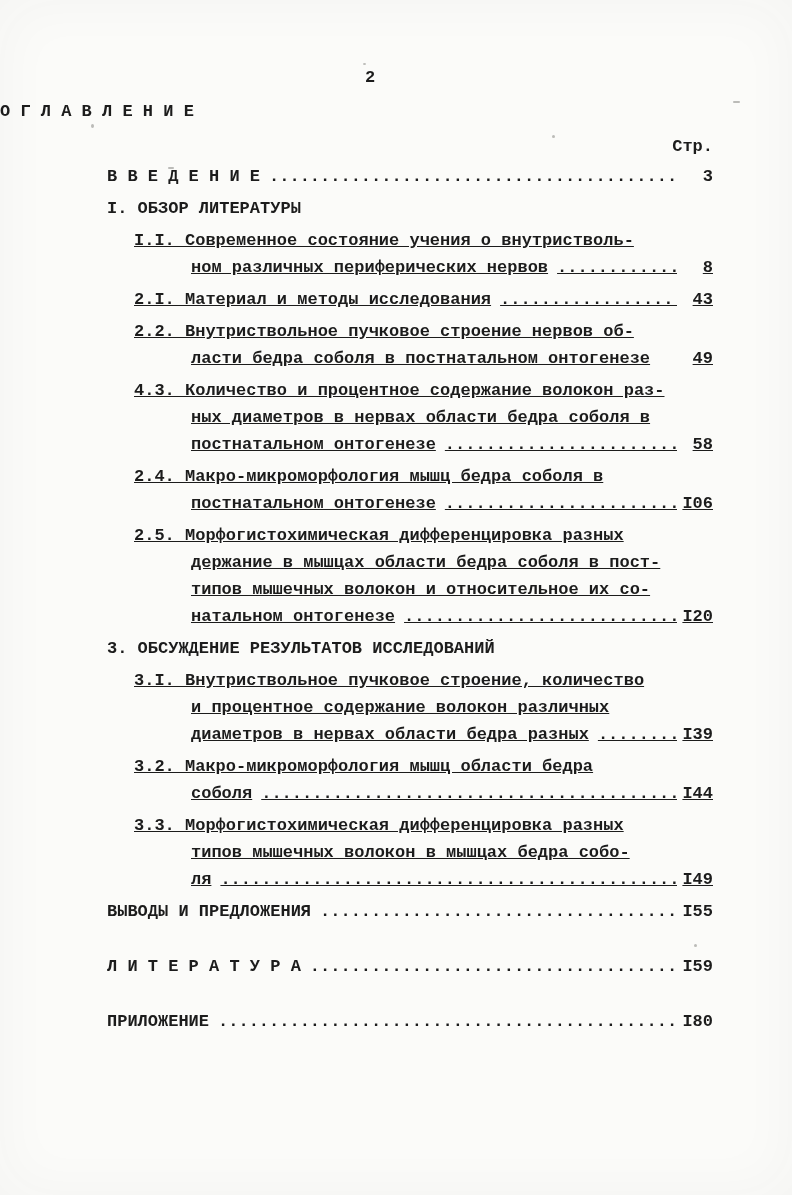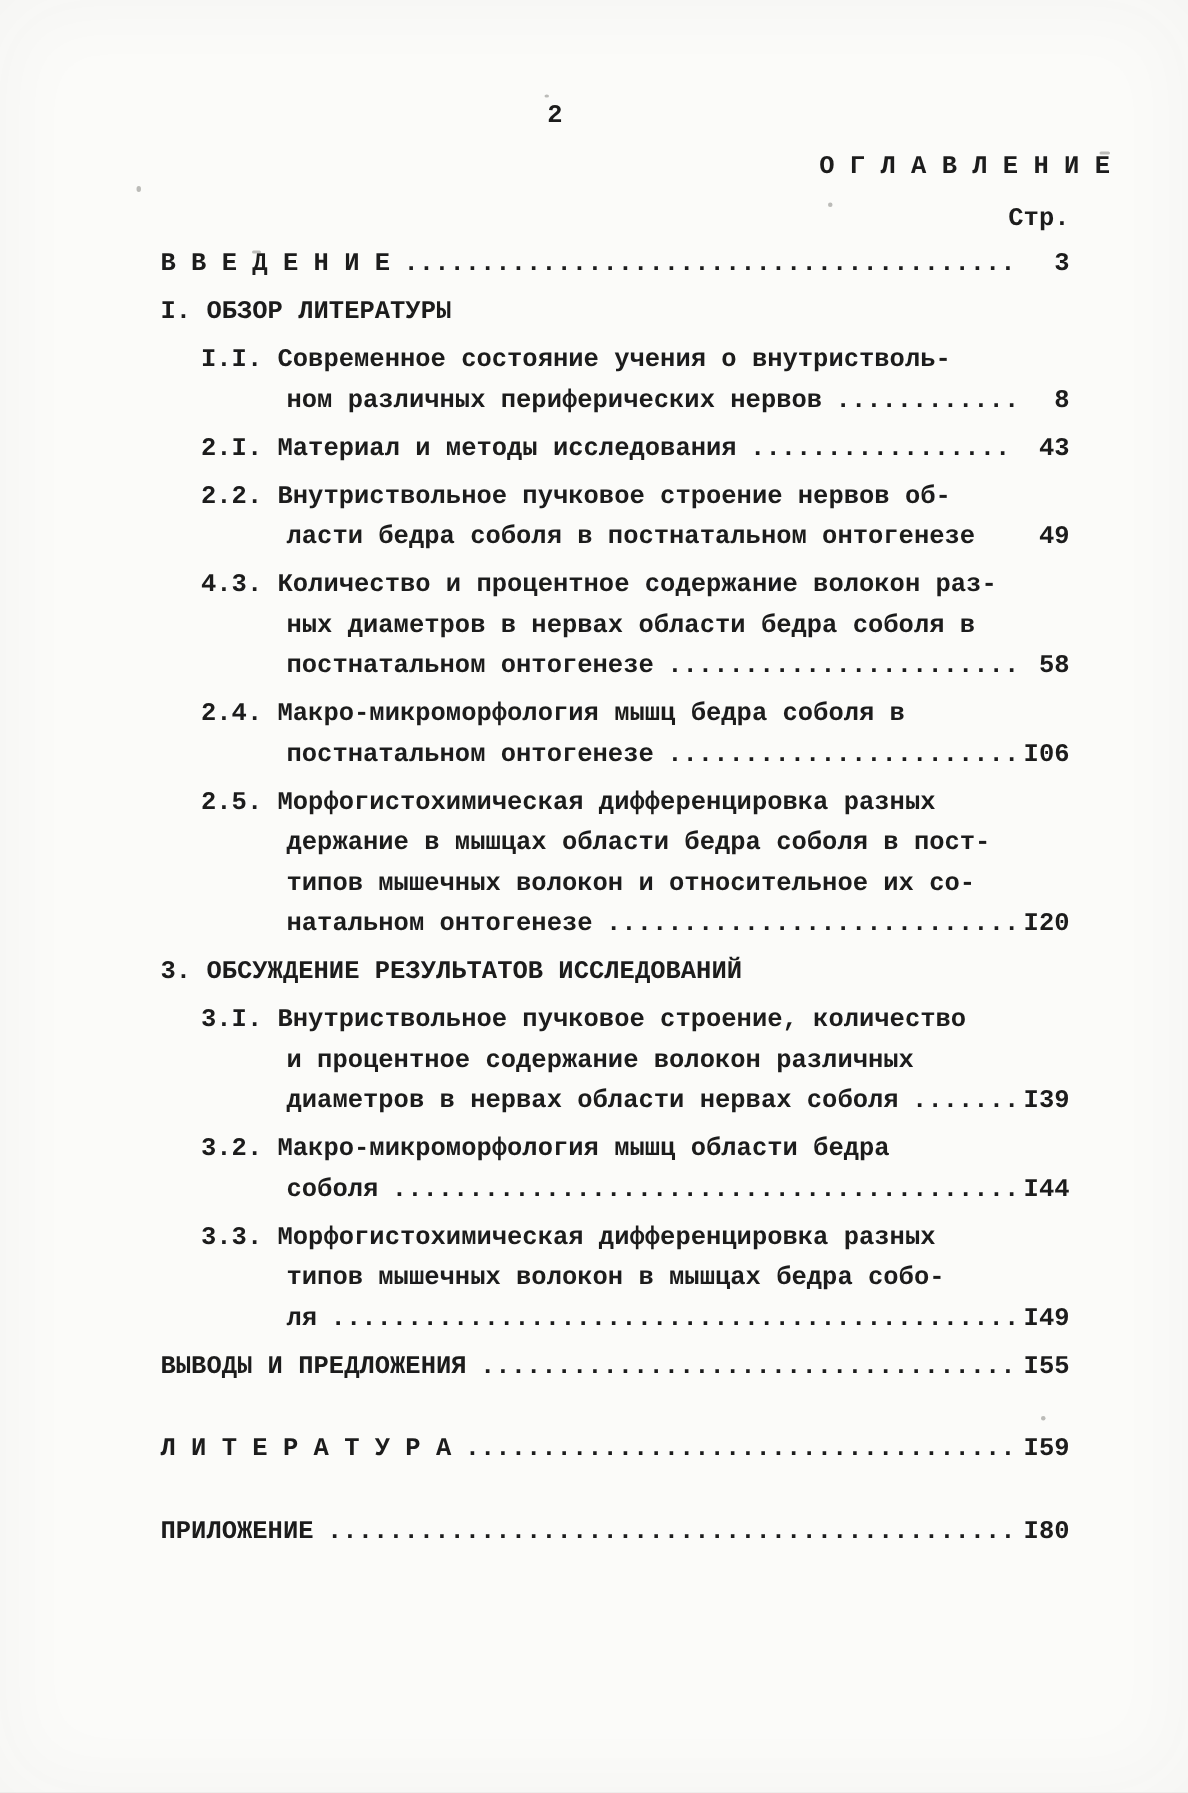--- a/index.html
+++ b/index.html
@@ -15,37 +15,37 @@
     font-size: 17px;
     color: #1c1c1c;
     box-shadow: inset 0 0 60px rgba(60,60,55,0.035);
   }
   .hdr-num {
     position: absolute; top: 64px; left: 0; width: 740px;
     text-align: center; line-height: 27px; white-space: pre;
   }
   .hdr-title {
     position: absolute; top: 98px; left: 0; width: 740px;
-    text-align: right; line-height: 27px; white-space: pre;
+    text-align: left; line-height: 27px; white-space: pre;
   }
   .hdr-str {
     position: absolute; top: 133px; right: 79px;
     line-height: 27px; white-space: pre;
   }
   .toc {
     position: absolute; top: 163px; left: 107px; width: 606px;
   }
   .entry { margin-top: 5px; }
   .entry:first-child { margin-top: 0; }
   .entry:nth-last-child(-n+2) { margin-top: 28px; }
   .row {
     display: flex; align-items: center;
     line-height: 27px; height: 27px;
   }
-  .lvl1 .row { padding-left: 27px; }
+  .lvl1 .row { padding-left: 27px; text-decoration: underline; }
   .lvl1 .row.cont { padding-left: 84px; }
   .txt { flex: 0 0 auto; white-space: pre; }
   .leader {
     flex: 1 1 auto; min-width: 0; overflow: hidden;
     white-space: nowrap; padding-left: 9px; padding-right: 7px;
   }
   .leader.blank { color: transparent; }
   .pg { flex: 0 0 auto; min-width: 36px; text-align: right; white-space: pre; }
   .speck {
     position: absolute; background: #6d6d68; border-radius: 50%;
@@ -149,21 +149,21 @@
         </div>
       </div>
       <div class="entry lvl1">
         <div class="row">
           <span class="txt">3.I. Внутриствольное пучковое строение, количество</span>
         </div>
         <div class="row cont">
           <span class="txt">и процентное содержание волокон различных</span>
         </div>
         <div class="row cont">
-          <span class="txt">диаметров в нервах области нервах соболя</span>
+          <span class="txt">диаметров в нервах области бедра разных</span>
           <span class="leader">..........................................................................................</span>
           <span class="pg">I39</span>
         </div>
       </div>
       <div class="entry lvl1">
         <div class="row">
           <span class="txt">3.2. Макро-микроморфология мышц области бедра</span>
         </div>
         <div class="row cont">
           <span class="txt">соболя</span>

